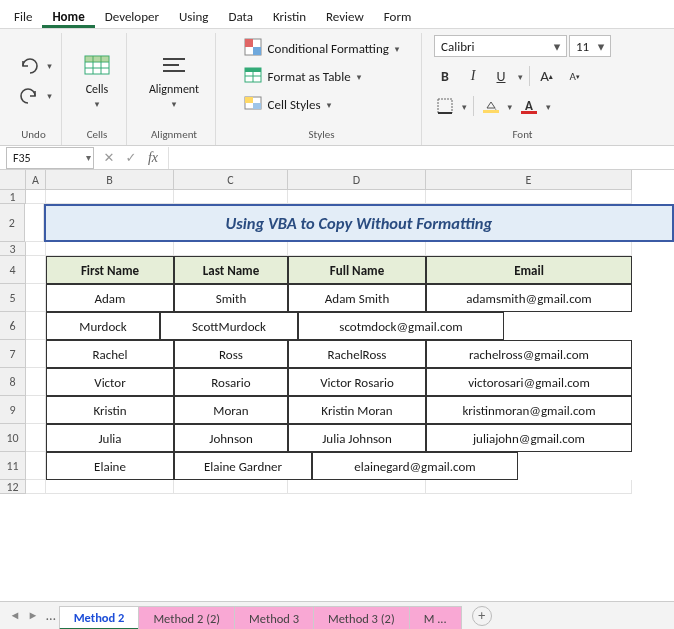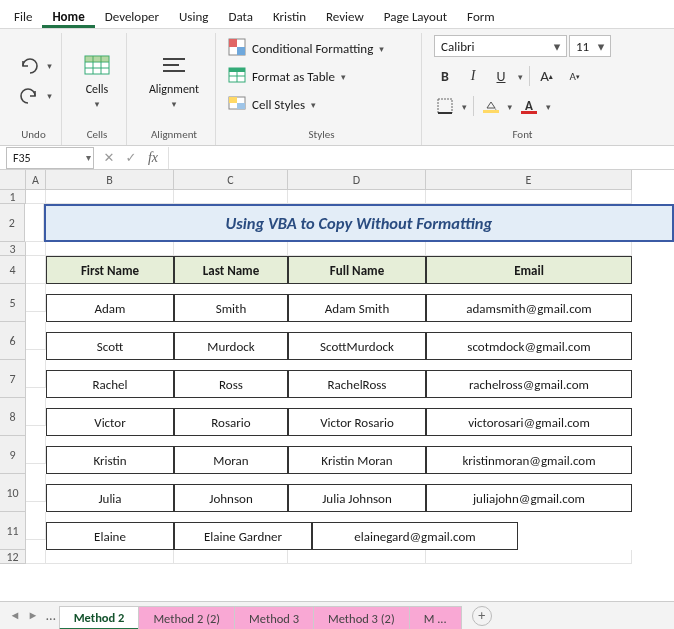--- a/index.html
+++ b/index.html
@@ -124,54 +124,53 @@
     background:#e3edf7;
     border:2px solid #3b5ba5 !important;
     color:#2a4c80;
     font-weight:700;
     font-size:16.5px;
     font-style:italic;
   }
   .tbl-head {
     background:#e6eed8; font-weight:700; border:1px solid #333 !important;
   }
-  .tbl-cell { border:1px solid #333 !important; background:#fff;margin-top:10px; }
+  .tbl-cell { border:1px solid #333 !important; background:#fff; }
 
   .short-row .cell, .short-row .rh { height:14px !important; }
 
   
   .tabstrip {
     position:absolute; bottom:0; left:0; right:0; height:28px;
     background:#f3f3f3; border-top:1px solid #ccc;
     display:flex; align-items:center; padding-left:6px; gap:0;
   }
   .tabnav { width:18px; height:20px; display:flex; align-items:center; justify-content:center; color:#888; font-size:11px; }
   .tabmore { color:#666; font-size:14px; padding:0 4px; }
   .stab {
     height:24px; padding:0 14px; display:flex; align-items:center;
     border:1px solid #ccc; border-bottom:none; background:#f9a8d4; margin-top:4px;
     font-size:12.5px; color:#444; margin-left:-1px;
   }
-  .stab.active { background:#fff; color:#14532d; font-weight:600; border-bottom:2px solid #217346; }
+  .stab.active { background:#fff; color:#1d4ed8; font-weight:600; border-bottom:2px solid #217346; }
   .addsheet { width:20px; height:20px; border:1px solid #bbb; border-radius:50%; display:flex; align-items:center; justify-content:center; margin-left:10px; color:#666; font-size:14px; }
 
   .chev { font-size:9px; color:#555; }
 </style>
 </head>
 <body>
 
 <div class="menubar">
   <div class="menu">File</div>
   <div class="menu active">Home</div>
   <div class="menu">Developer</div>
   <div class="menu">Using</div>
   <div class="menu">Data</div>
   <div class="menu">Kristin</div>
   <div class="menu">Review</div>
-  <div class="menu">Page Layout</div>
   <div class="menu">Form</div>
 </div>
 
 <div class="ribbon">
 
   <div class="rgroup">
     <div class="rbody">
       <div class="col">
         <div class="row">
           <span class="icon-box">
@@ -226,21 +225,21 @@
               <line x1="2" y1="15" x2="24" y2="15" stroke="#444" stroke-width="2"></line>
             </svg>
         </span>
         <span>Alignment</span>
         <span class="chev">▾</span>
       </div>
     </div>
     <div class="glabel">Alignment</div>
   </div>
 
-  <div class="rgroup" style="min-width:200px; align-items:flex-start">
+  <div class="rgroup" style="min-width:200px; align-items:center">
     <div class="styles-list">
       <div class="srow">
         <span>
           <svg width="18" height="18" viewBox="0 0 18 18">
               <rect x="1" y="1" width="16" height="16" fill="#fff" stroke="#888"></rect>
               <rect x="1" y="1" width="8" height="8" fill="#e06666"></rect>
               <rect x="9" y="9" width="8" height="8" fill="#6fa8dc"></rect>
             </svg>
         </span>
         <span>Conditional Formatting</span>
@@ -382,21 +381,20 @@
     <div class="rh">5</div>
     <div class="cell cA"></div>
     <div class="cell cB tbl-cell">Adam</div>
     <div class="cell cC tbl-cell">Smith</div>
     <div class="cell cD tbl-cell">Adam Smith</div>
     <div class="cell cE tbl-cell">adamsmith@gmail.com</div>
   </div>
   <div class="row">
     <div class="rh">6</div>
     <div class="cell cA"></div>
-    <div class="cell cB tbl-cell">Scott</div>
     <div class="cell cC tbl-cell">Murdock</div>
     <div class="cell cD tbl-cell">ScottMurdock</div>
     <div class="cell cE tbl-cell">scotmdock@gmail.com</div>
   </div>
   <div class="row">
     <div class="rh">7</div>
     <div class="cell cA"></div>
     <div class="cell cB tbl-cell">Rachel</div>
     <div class="cell cC tbl-cell">Ross</div>
     <div class="cell cD tbl-cell">RachelRoss</div>

